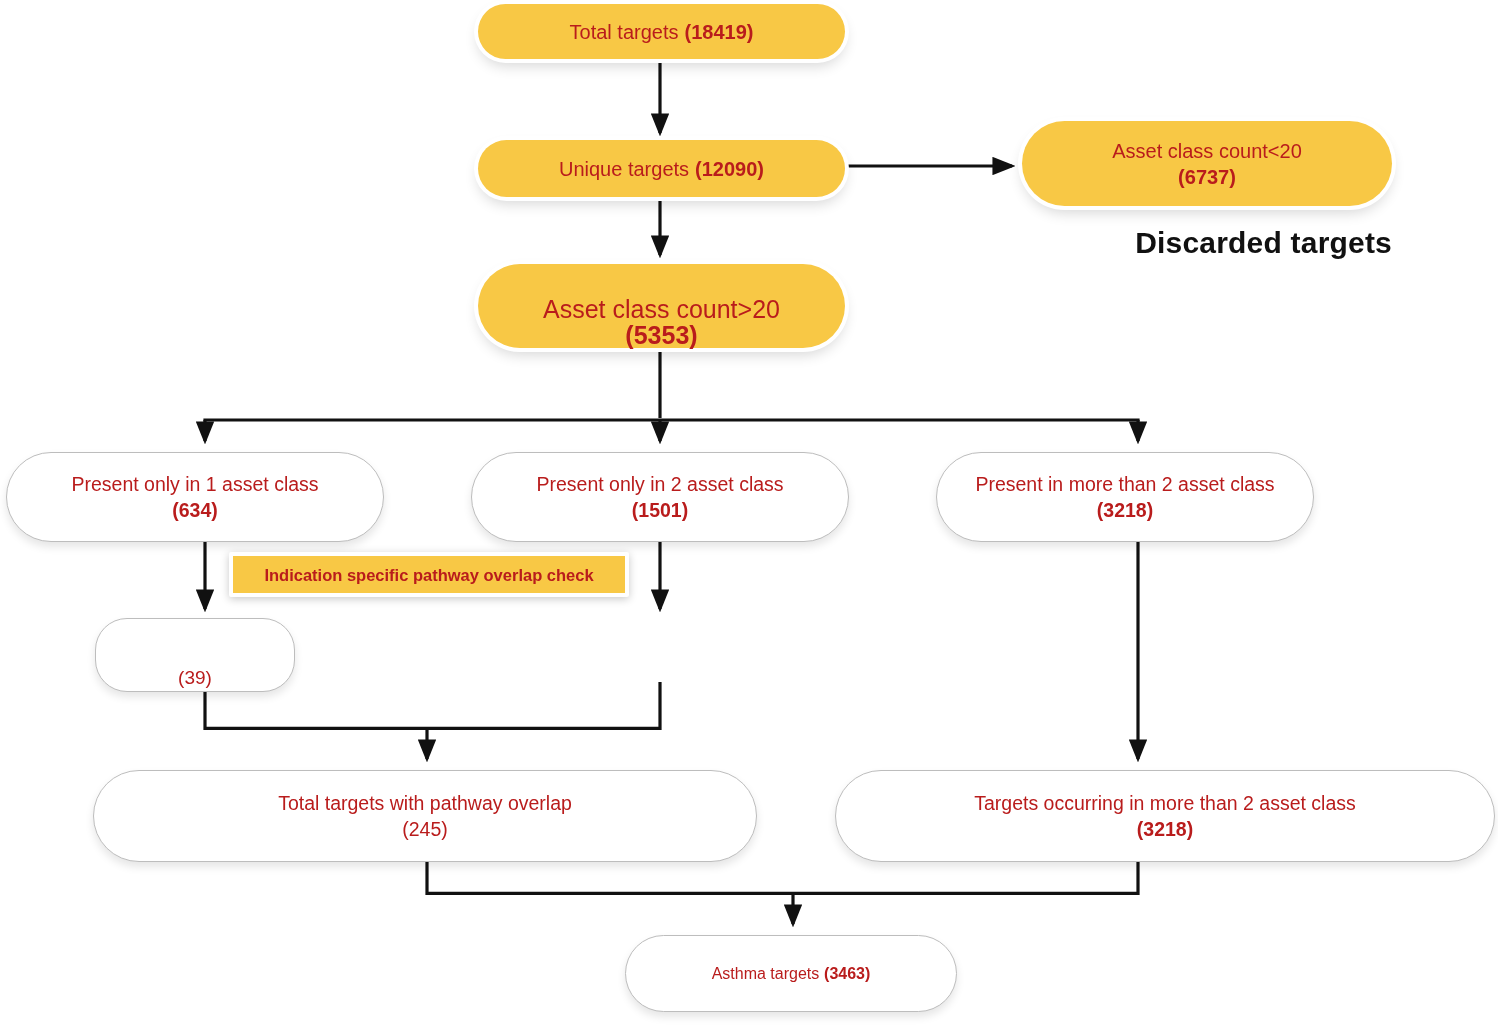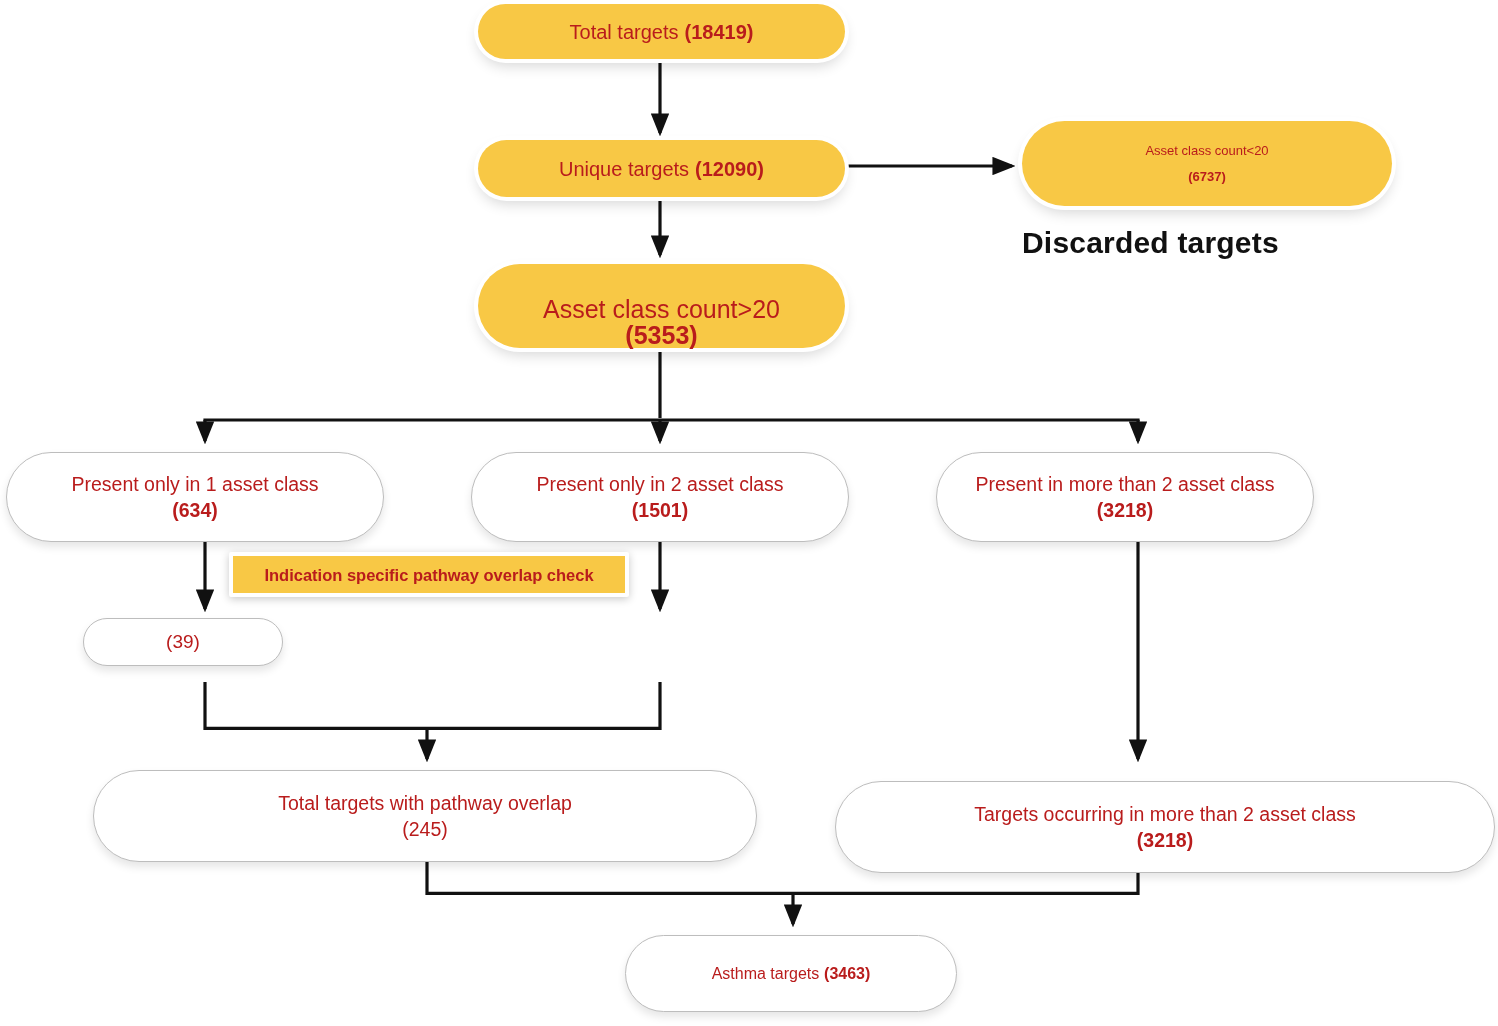--- a/index.html
+++ b/index.html
@@ -14,33 +14,33 @@
     text-align:center;font-size:19.5px;line-height:26px;color:#b91c1c;
   }
   .row{flex-direction:row;}
   .yellow{background:#F8C845;box-shadow:0 0 0 4px #fff,0 7px 14px rgba(0,0,0,.16);}
   .white{background:#fff;border:1.5px solid #bdbdbd;box-shadow:0 5px 9px rgba(0,0,0,.10);}
   .num{font-weight:700;}
   .inline-num{font-weight:700;margin-left:.30em;}
 
   #n-total   {left:478px;top:4px;width:367px;height:55px;border-radius:29px;font-size:20px;}
   #n-unique  {left:478px;top:140px;width:367px;height:57px;border-radius:30px;font-size:20px;}
-  #n-lt20    {left:1022px;top:121px;width:370px;height:85px;border-radius:43px;font-size:13px;}
-  #t-discarded{position:absolute;z-index:1;left:1022px;top:226px;width:370px;text-align:left;
+  #n-lt20    {left:1022px;top:121px;width:370px;height:85px;border-radius:43px;font-size:20px;}
+  #t-discarded{position:absolute;z-index:1;left:1022px;top:226px;width:370px;text-align:right;
     font-size:30px;font-weight:700;letter-spacing:.2px;}
   #n-gt20    {left:478px;top:264px;width:367px;height:84px;border-radius:42px;font-size:25px;justify-content:flex-end;}
   #n-p1      {left:6px;top:452px;width:378px;height:90px;border-radius:45px;}
   #n-p2      {left:471px;top:452px;width:378px;height:90px;border-radius:45px;}
   #n-p3      {left:936px;top:452px;width:378px;height:90px;border-radius:45px;}
   #n-check   {left:229px;top:552px;width:400px;height:45px;background:#F8C845;border:4px solid #fff;
     border-radius:2px;box-shadow:0 2px 8px rgba(0,0,0,.22);font-size:16.5px;font-weight:700;}
-  #n-39      {left:83px;top:618px;width:200px;height:48px;border-radius:32px;font-size:19px;}
+  #n-39      {left:95px;top:618px;width:200px;height:74px;border-radius:32px;font-size:19px;justify-content:flex-end;}
   #n-206     {left:560px;top:618px;width:200px;height:64px;border-radius:32px;font-size:19px;}
   #n-overlap {left:93px;top:770px;width:664px;height:92px;border-radius:46px;}
-  #n-og2     {left:835px;top:770px;width:660px;height:92px;border-radius:46px;margin-top:11px;}
+  #n-og2     {left:835px;top:770px;width:660px;height:92px;border-radius:46px;}
   #n-asthma  {left:625px;top:935px;width:332px;height:77px;border-radius:39px;font-size:16px;}
 </style>
 </head>
 <body>
 
 <div class="canvas">
 
   <svg class="arrows" width="1498" height="1026" viewBox="0 0 1498 1026">
     <defs>
       <marker id="ah" viewBox="0 0 10 8" refX="8.5" refY="4" markerWidth="7.2" markerHeight="5.8" orient="auto" markerUnits="strokeWidth">

